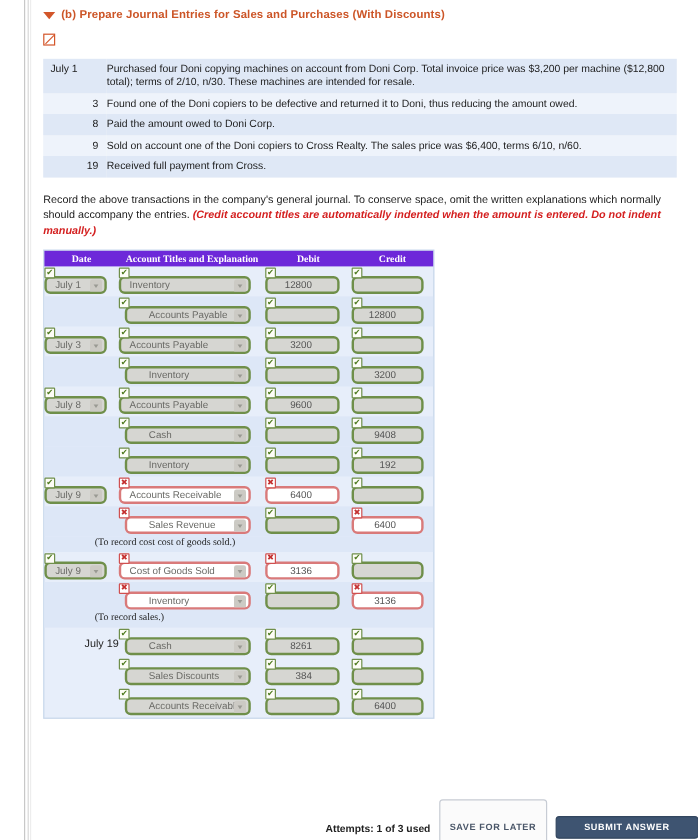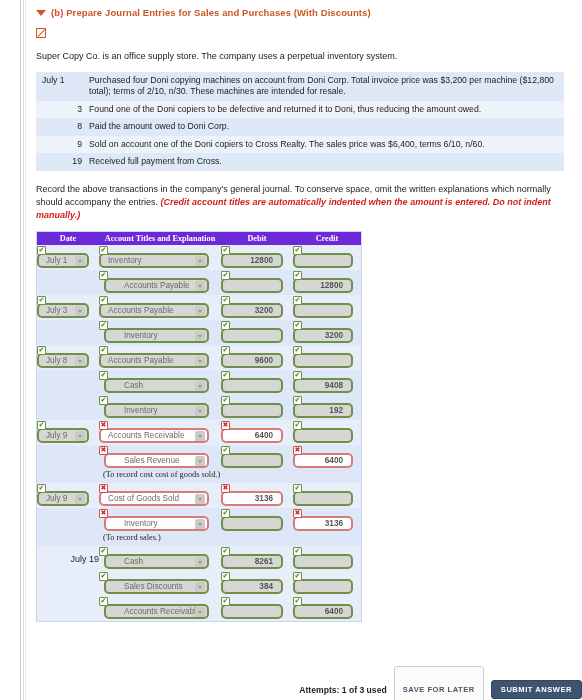--- a/index.html
+++ b/index.html
@@ -70,41 +70,41 @@
     background:#d6d6d2;display:flex;align-items:center;position:relative;
     font-size:8.2px;color:#6a6a66;
   }
   .ctrl.bad{border-color:#d97a7a;background:#fff;}
   .ctrl.bad.filled{background:#fff;}
   .sel{padding-left:7px;padding-right:14px;overflow:hidden;white-space:nowrap;}
   .sel.ind{padding-left:18px;}
   .arrow{position:absolute;right:2px;top:1px;width:10px;height:11px;background:#cccac4;border-radius:2px;}
   .arrow:after{content:"";position:absolute;left:3px;top:4px;width:0;height:0;
     border-left:2.5px solid transparent;border-right:2.5px solid transparent;border-top:3px solid #9a9a93;}
-  .num{justify-content:flex-end;padding-right:8px;color:#555;font-weight:bold;}
+  .num{justify-content:flex-end;padding-right:21px;color:#555;}
 
   .w-date{width:52px;}
   .w-acct{width:110px;}
   .w-acct.ind{width:105px;margin-left:5px;}
   .w-num{width:62px;}
   .w-num2{width:60px;}
 
   .datetext{margin-top:8px;font-size:9px;color:#1c1c1c;padding-left:4px;font-weight:normal;text-align:right;}
 
-  .note{height:13px;font-size:8.3px;color:#1c1c1c;padding-left:66px;
+  .note{height:13px;font-size:8.3px;color:#1c1c1c;padding-left:42px;
         font-family:"Liberation Serif", serif;}
   .note.alt{background:#dde7f7;}
 
   
   .footer{position:absolute;left:0;top:666px;width:546px;display:flex;align-items:center;justify-content:flex-end;gap:7px;}
   .attempts{font-size:8.6px;font-weight:bold;color:#1f1f1f;}
   .btn-save{background:#fbfbfb;border:1px solid #c7ccd4;border-radius:3px;color:#4a5668;
     font-size:7.6px;font-weight:bold;letter-spacing:.5px;padding:18px 8px;}
   .btn-submit{background:#3e5471;border:1px solid #33465f;border-radius:3px;color:#ffffff;
-    font-size:7.6px;font-weight:bold;letter-spacing:.5px;padding:4px 9px;}
+    font-size:7.6px;font-weight:bold;letter-spacing:.5px;padding:4px 23px;}
 </style>
 </head>
 <body>
 
 <div class="page">
 
   <div class="rail-a"></div>
   <div class="rail-b"></div>
   <div class="rail-c"></div>
 
@@ -112,21 +112,20 @@
 
     <div class="sec-head">
       <span class="tri"></span>
       <span class="sec-title">(b)  Prepare Journal Entries for Sales and Purchases (With Discounts)</span>
     </div>
 
     <div class="pc-row">
       <span class="pc-box"></span>
     </div>
 
-    <div class="intro">Super Copy Co. is an office supply store. The company uses a perpetual inventory system.</div>
 
     <table class="tx">
       <tbody id="tx-body">
           <tr>
             <td class="d lead">July 1</td>
             <td>Purchased four Doni copying machines on account from Doni Corp. Total invoice price was $3,200 per machine ($12,800 total); terms of 2/10, n/30. These machines are intended for resale.</td>
           </tr>
           <tr>
             <td class="d">3</td>
             <td>Found one of the Doni copiers to be defective and returned it to Doni, thus reducing the amount owed.</td>

